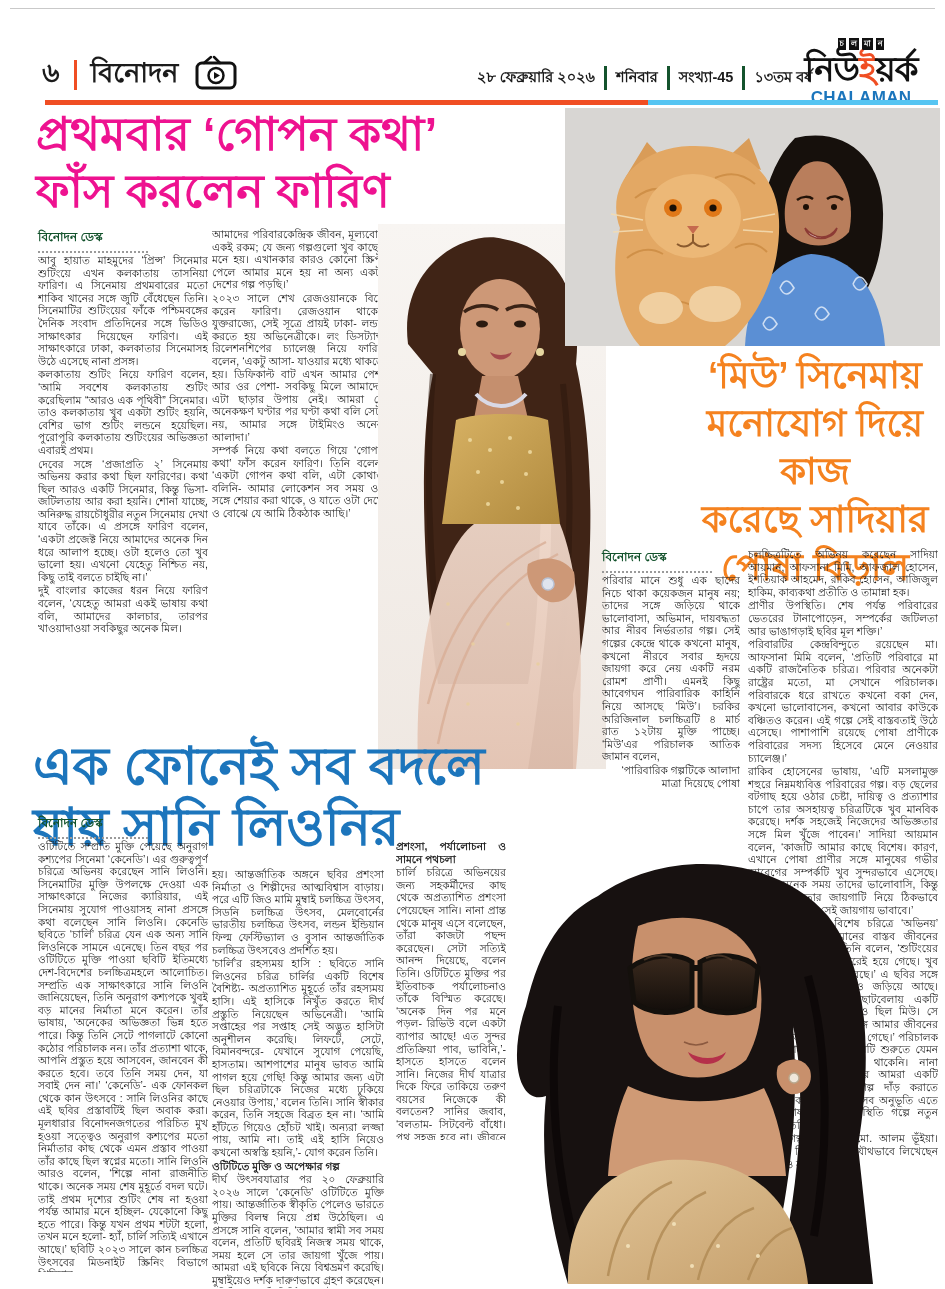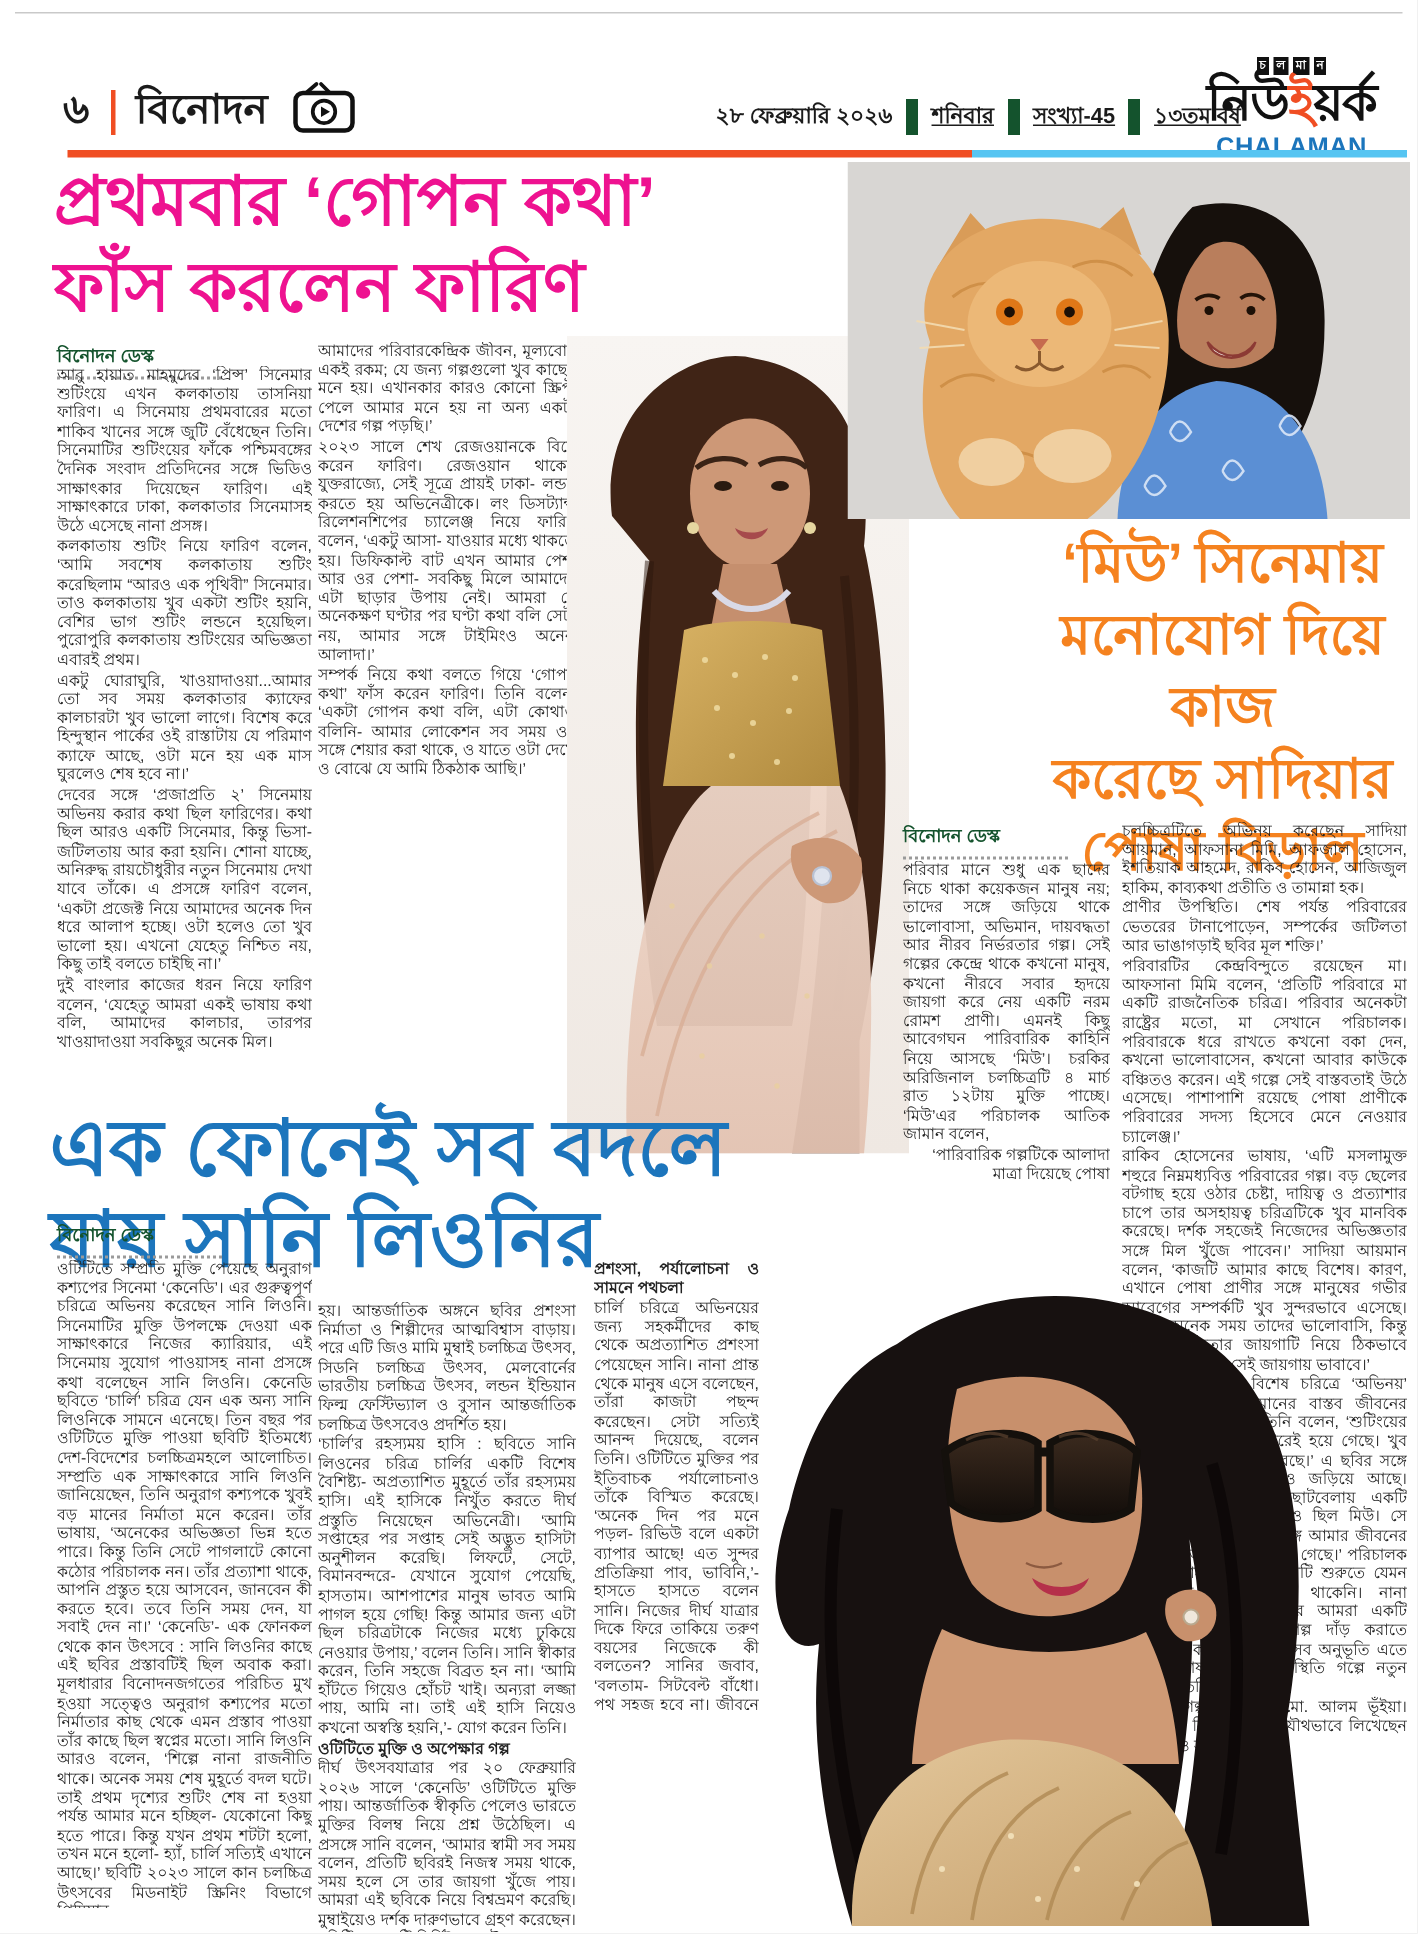--- a/index.html
+++ b/index.html
@@ -7,42 +7,42 @@
         font-family:"Liberation Sans","DejaVu Sans",sans-serif;color:#1b1b1b;}
   .abs{position:absolute;}
   
   .topline{left:10px;top:8px;width:925px;height:1px;background:#c9c9c9;}
   .section-block{left:42px;top:52px;display:flex;align-items:center;gap:10px;}
   .page-num{font-size:27px;font-weight:bold;}
   .sec-sep{width:3px;height:30px;background:#f04e23;margin:0 4px;}
   .section-name{font-size:27px;font-weight:bold;}
   .dateline{left:468px;top:66px;display:flex;align-items:flex-start;font-size:14.5px;font-weight:bold;}
   .dateline span{padding:0 9px;}
-  .dateline span + span{border-left:8px solid #14532d;text-decoration:underline;}
+  .dateline span + span{border-left:3px solid #14532d;}
   .logo{left:795px;top:38px;width:132px;text-align:center;}
   .logo-top{display:flex;justify-content:center;gap:3px;margin-bottom:1px;}
   .logo-top i{font-style:normal;background:#111;color:#fff;font-size:8px;line-height:10px;padding:1px 2px;font-weight:bold;}
   .logo-main{font-size:34px;line-height:36px;font-weight:900;color:#111;letter-spacing:-1px;}
   .logo-main .acc{color:#f04e23;}
   .logo-sub{font-size:17px;font-weight:bold;color:#1b75bc;letter-spacing:.3px;margin-top:1px;}
   .rule-orange{left:45px;top:100px;width:603px;height:5px;background:#f04e23;}
   .rule-blue{left:648px;top:100px;width:290px;height:5px;background:#56c5f2;}
   
   .hl-pink{left:36px;top:106px;width:560px;font-size:46px;line-height:57px;font-weight:800;color:#ee1290;}
   .hl-orange{left:688px;top:352px;width:254px;text-align:center;font-size:37px;line-height:48px;font-weight:800;color:#f5821f;}
   .hl-blue{left:33px;top:736px;width:470px;font-size:52px;line-height:61px;font-weight:800;color:#1c75bc;}
   
   .byline{font-size:12px;font-weight:bold;color:#14532d;}
   .byline .dots{display:block;width:110px;border-bottom:2px dotted #9a9a9a;margin-top:3px;}
   .col{font-size:10.5px;line-height:12.6px;text-align:justify;color:#222;overflow:hidden;}
   .col p{margin:0 0 1px 0;}
   .subhead{font-weight:bold;margin:2px 0 1px 0;}
   
   .f-byline{left:38px;top:228px;}
-  .f-col1{left:38px;top:244px;width:170px;height:508px;}
+  .f-col1{left:38px;top:254px;width:170px;height:508px;}
   .f-col2{left:212px;top:228px;width:172px;height:534px;}
   .m-byline{left:602px;top:548px;}
   .m-col1{left:602px;top:574px;width:138px;height:270px;}
   .m-col1 p:last-child{text-align:right;}
   .m-col2{left:748px;top:548px;width:190px;height:722px;}
   .s-byline{left:38px;top:814px;}
   .s-col1{left:38px;top:840px;width:170px;height:432px;}
   .s-col2{left:212px;top:868px;width:172px;height:420px;}
   .s-col3{left:396px;top:840px;width:110px;height:300px;}
   
@@ -99,21 +99,20 @@
   </div>
 
   <div class="abs byline f-byline">
     <span>বিনোদন ডেস্ক</span>
     <span class="dots"></span>
   </div>
 
   <div class="abs col f-col1">
     <p>আবু হায়াত মাহমুদের ‘প্রিন্স’ সিনেমার শুটিংয়ে এখন কলকাতায় তাসনিয়া ফারিণ। এ সিনেমায় প্রথমবারের মতো শাকিব খানের সঙ্গে জুটি বেঁধেছেন তিনি। সিনেমাটির শুটিংয়ের ফাঁকে পশ্চিমবঙ্গের দৈনিক সংবাদ প্রতিদিনের সঙ্গে ভিডিও সাক্ষাৎকার দিয়েছেন ফারিণ। এই সাক্ষাৎকারে ঢাকা, কলকাতার সিনেমাসহ উঠে এসেছে নানা প্রসঙ্গ।</p>
     <p>কলকাতায় শুটিং নিয়ে ফারিণ বলেন, ‘আমি সবশেষ কলকাতায় শুটিং করেছিলাম “আরও এক পৃথিবী” সিনেমার। তাও কলকাতায় খুব একটা শুটিং হয়নি, বেশির ভাগ শুটিং লন্ডনে হয়েছিল। পুরোপুরি কলকাতায় শুটিংয়ের অভিজ্ঞতা এবারই প্রথম।</p>
-    <p>একটু ঘোরাঘুরি, খাওয়াদাওয়া...আমার তো সব সময় কলকাতার ক্যাফের কালচারটা খুব ভালো লাগে। বিশেষ করে হিন্দুস্থান পার্কের ওই রাস্তাটায় যে পরিমাণ ক্যাফে আছে, ওটা মনে হয় এক মাস ঘুরলেও শেষ হবে না।’</p>
     <p>দেবের সঙ্গে ‘প্রজাপ্রতি ২’ সিনেমায় অভিনয় করার কথা ছিল ফারিণের। কথা ছিল আরও একটি সিনেমার, কিন্তু ভিসা-জটিলতায় আর করা হয়নি। শোনা যাচ্ছে, অনিরুদ্ধ রায়চৌধুরীর নতুন সিনেমায় দেখা যাবে তাঁকে। এ প্রসঙ্গে ফারিণ বলেন, ‘একটা প্রজেক্ট নিয়ে আমাদের অনেক দিন ধরে আলাপ হচ্ছে। ওটা হলেও তো খুব ভালো হয়। এখনো যেহেতু নিশ্চিত নয়, কিছু তাই বলতে চাইছি না।’</p>
     <p>দুই বাংলার কাজের ধরন নিয়ে ফারিণ বলেন, ‘যেহেতু আমরা একই ভাষায় কথা বলি, আমাদের কালচার, তারপর খাওয়াদাওয়া সবকিছুর অনেক মিল।</p>
   </div>
 
   <div class="abs col f-col2">
     <p>আমাদের পরিবারকেন্দ্রিক জীবন, মূল্যবোধ একই রকম; যে জন্য গল্পগুলো খুব কাছের মনে হয়। এখানকার কারও কোনো স্ক্রিপ্ট পেলে আমার মনে হয় না অন্য একটা দেশের গল্প পড়ছি।’</p>
     <p>২০২৩ সালে শেখ রেজওয়ানকে বিয়ে করেন ফারিণ। রেজওয়ান থাকেন যুক্তরাজ্যে, সেই সূত্রে প্রায়ই ঢাকা- লন্ডন করতে হয় অভিনেত্রীকে। লং ডিসট্যান্স রিলেশনশিপের চ্যালেঞ্জ নিয়ে ফারিণ বলেন, ‘একটু আসা- যাওয়ার মধ্যে থাকতে হয়। ডিফিকাল্ট বাট এখন আমার পেশা আর ওর পেশা- সবকিছু মিলে আমাদের এটা ছাড়ার উপায় নেই। আমরা যে অনেকক্ষণ ঘণ্টার পর ঘণ্টা কথা বলি সেটা নয়, আমার সঙ্গে টাইমিংও অনেক আলাদা।’</p>
     <p>সম্পর্ক নিয়ে কথা বলতে গিয়ে ‘গোপন কথা’ ফাঁস করেন ফারিণ। তিনি বলেন, ‘একটা গোপন কথা বলি, এটা কোথাও বলিনি- আমার লোকেশন সব সময় ওর সঙ্গে শেয়ার করা থাকে, ও যাতে ওটা দেখে ও বোঝে যে আমি ঠিকঠাক আছি।’</p>
   </div>
 

